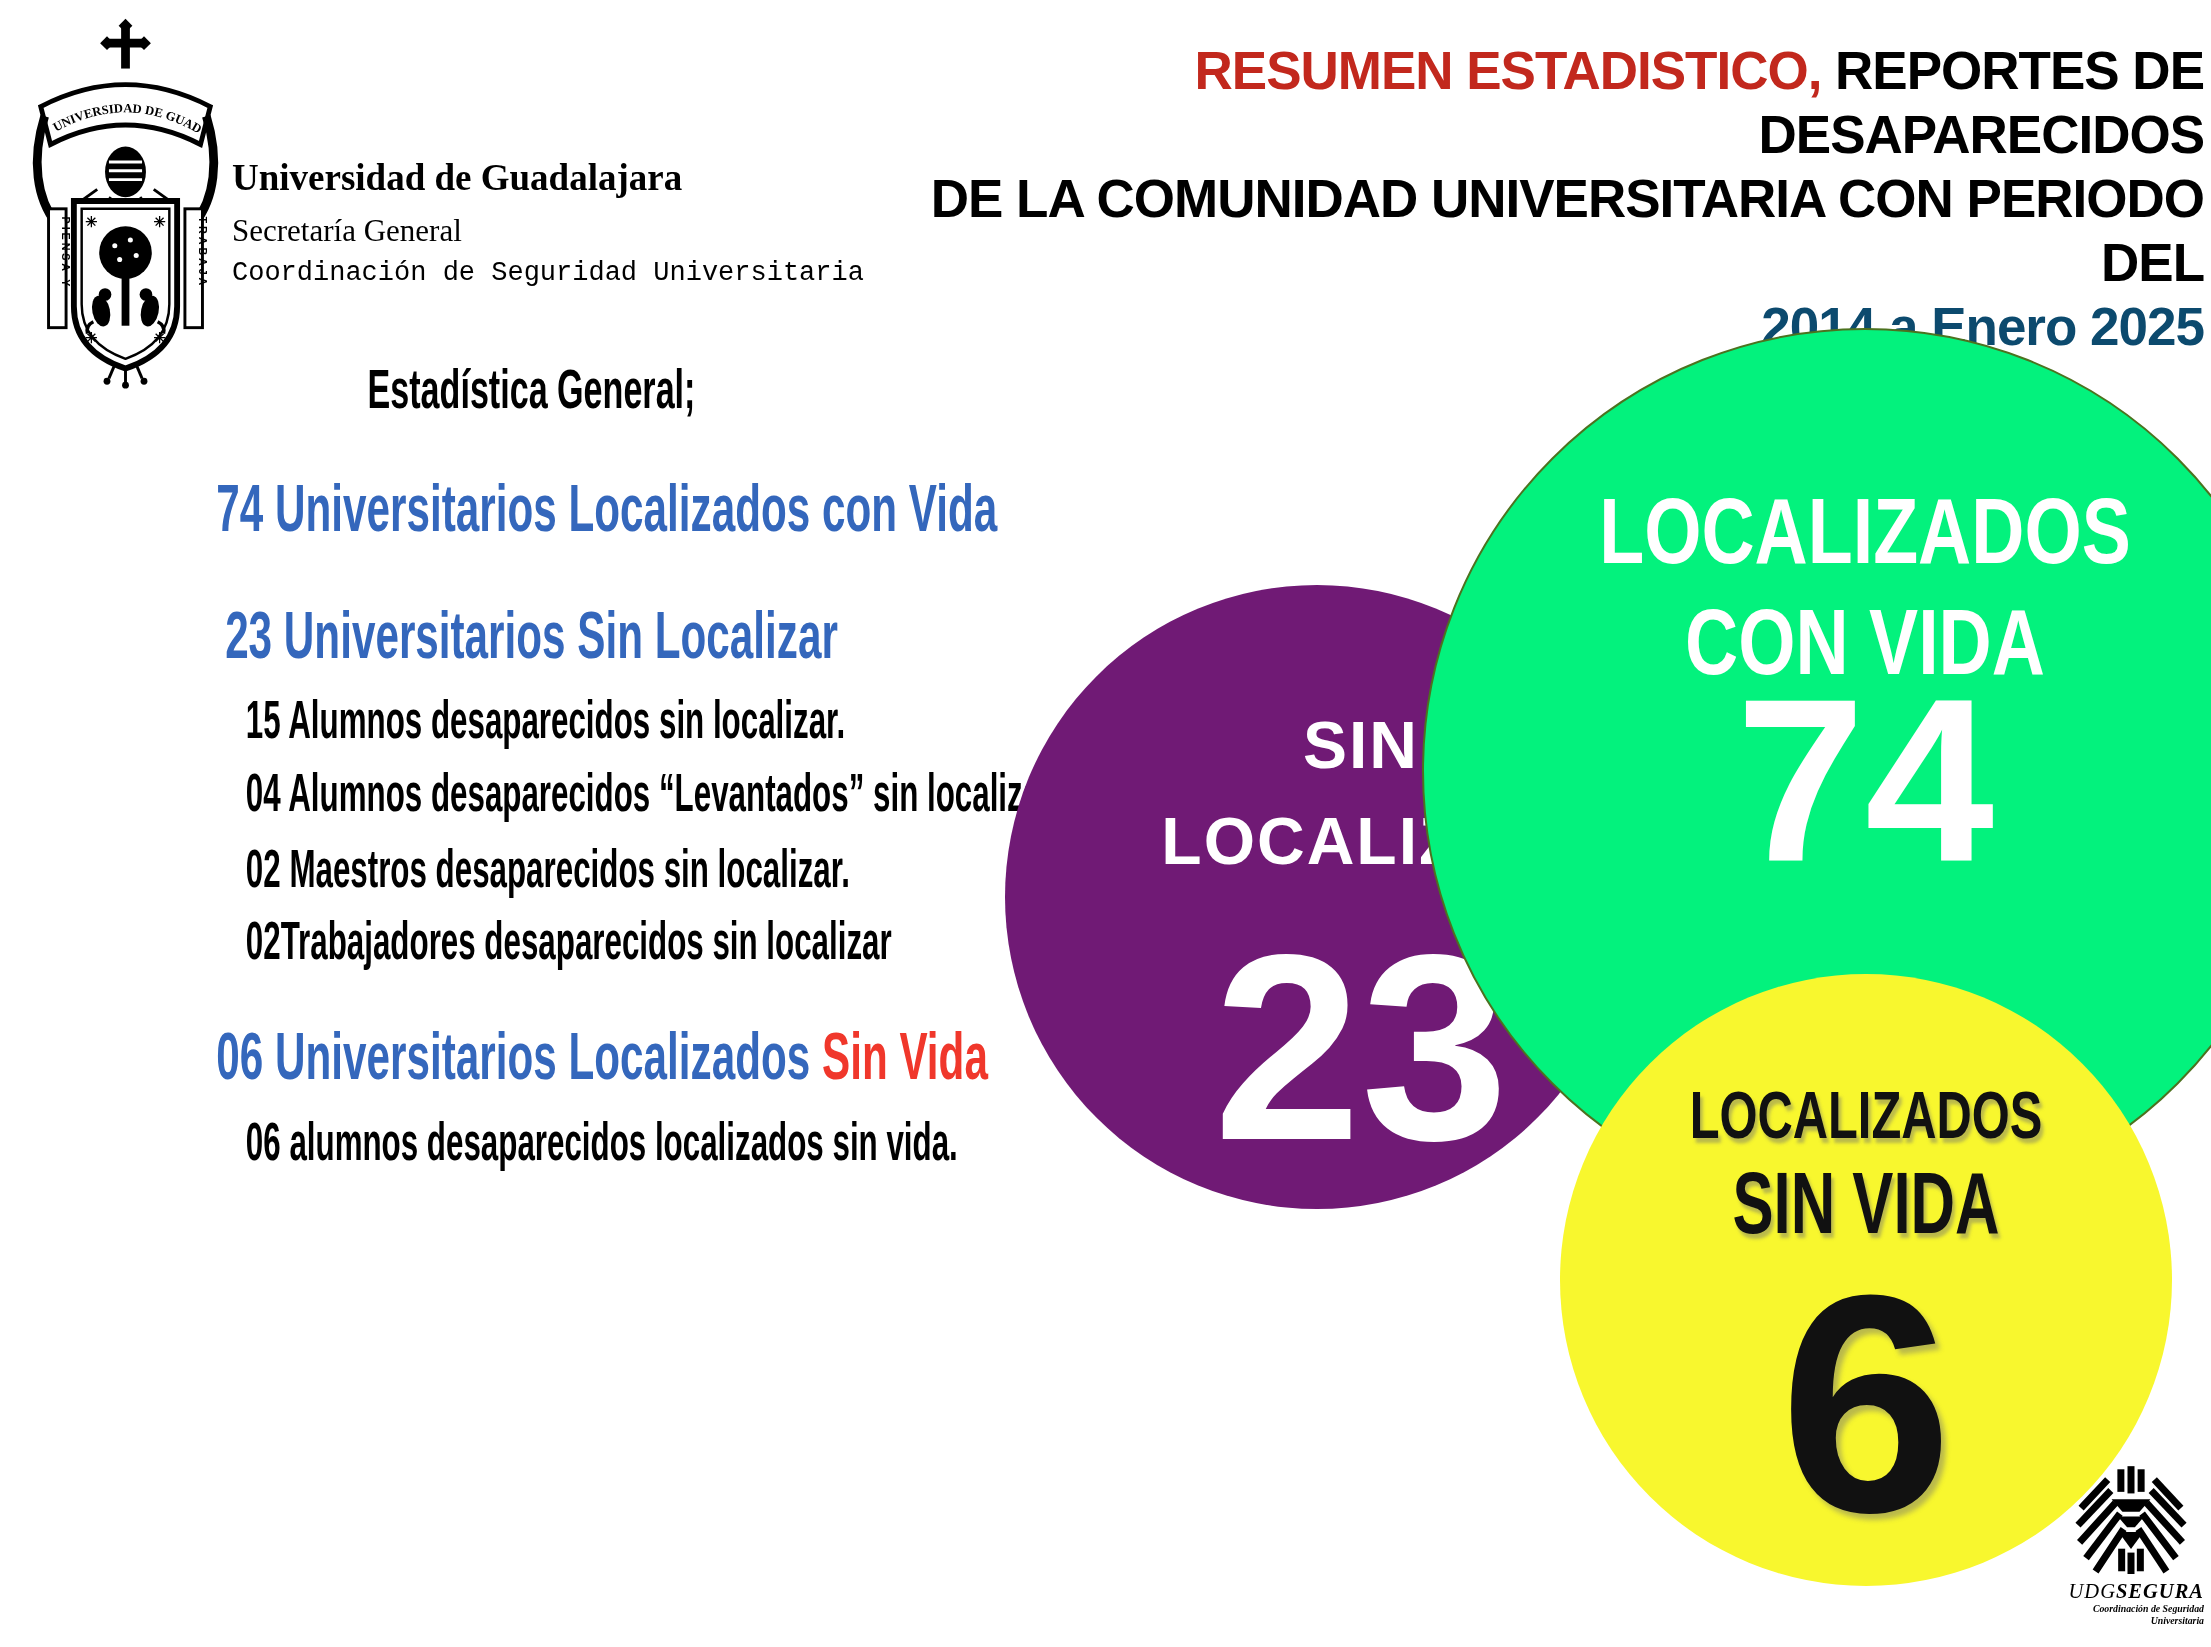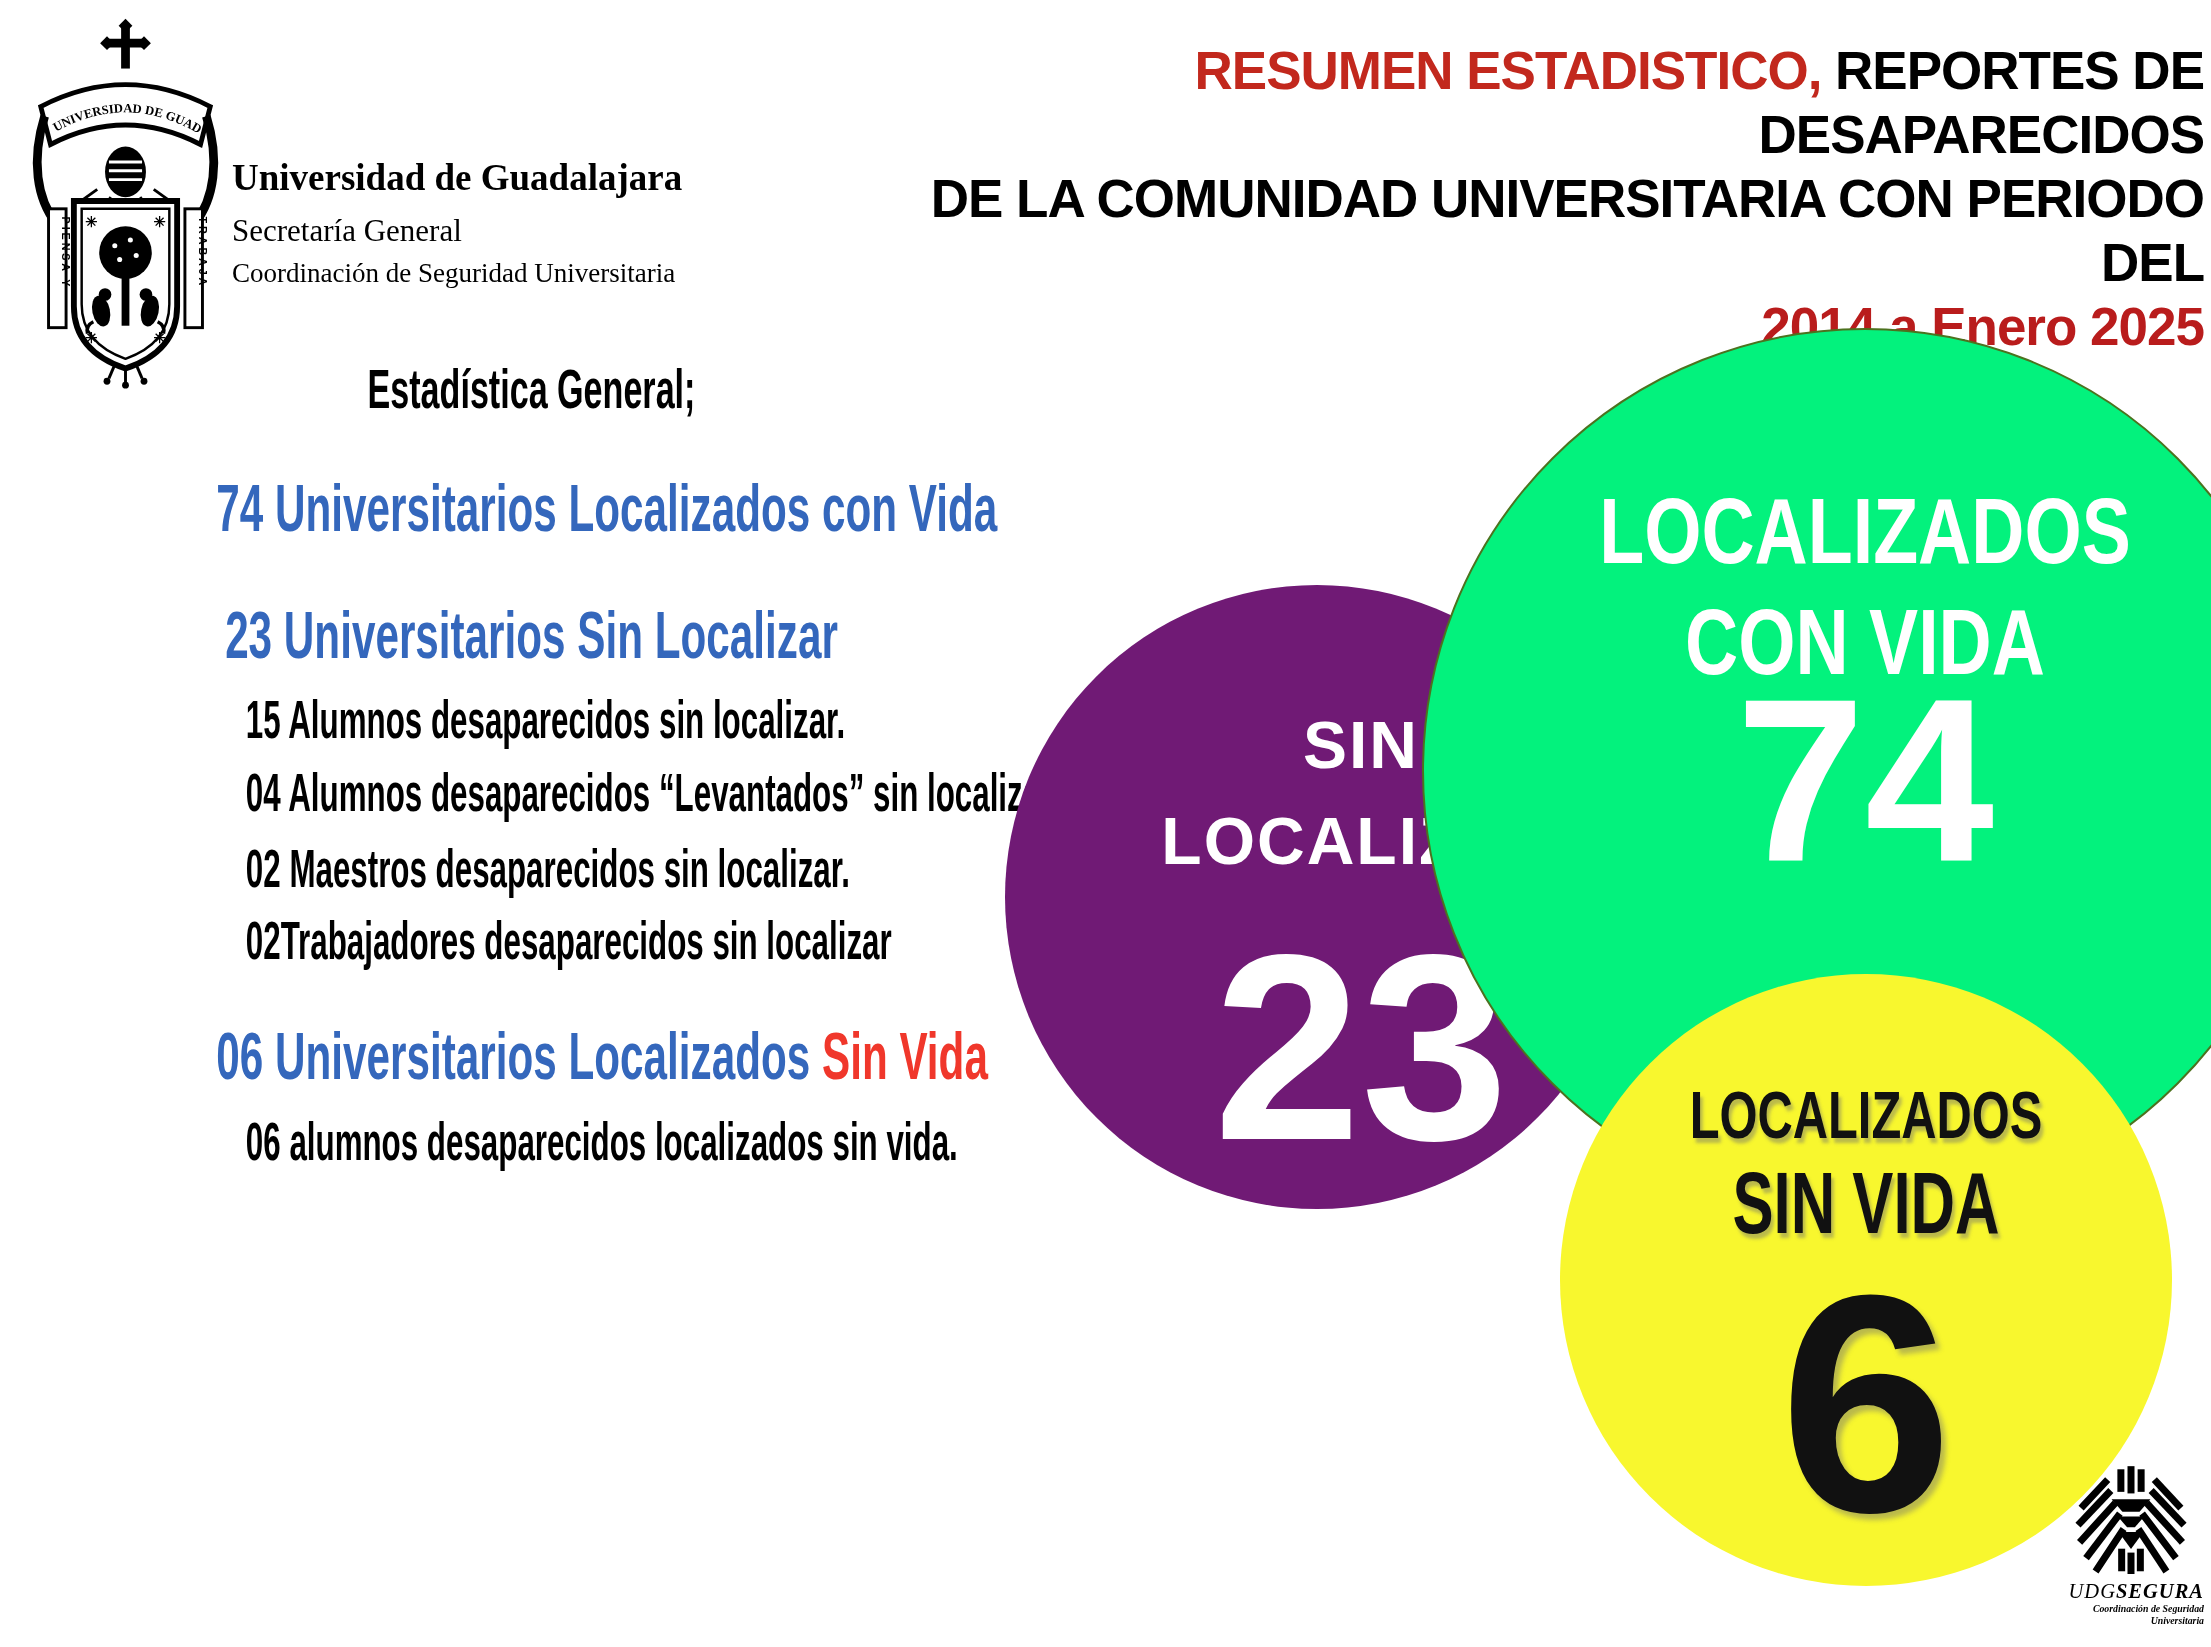--- a/index.html
+++ b/index.html
@@ -5,25 +5,25 @@
   html,body{margin:0;padding:0;}
   body{width:2212px;height:1647px;background:#ffffff;font-family:"Liberation Sans",sans-serif;position:relative;overflow:hidden;}
   .abs{position:absolute;}
 
   
   #crest{left:27px;top:13.7px;width:197px;height:376px;}
   #inst-block{left:232px;top:156px;width:878px;}
   .inst-name{font-family:"Liberation Serif",serif;font-weight:bold;font-size:37px;color:#000;line-height:43px;}
   .inst-l2{font-family:"Liberation Serif",serif;font-size:31px;color:#000;line-height:39px;margin-top:11.7px;}
   .inst-l3{font-family:"Liberation Sans",sans-serif;font-size:29px;color:#000;line-height:35px;margin-top:9.8px;}
-  .inst-l4{font-family:Liberation Serif, serif;font-size:27px;color:#000;line-height:33px;margin-top:7.8px;}
+  .inst-l4{font-family:Liberation Mono, monospace;font-size:27px;color:#000;line-height:33px;margin-top:7.8px;}
 
   #title-block{left:868px;top:39px;width:1336px;text-align:right;font-weight:bold;font-size:53px;line-height:64px;letter-spacing:-1px;color:#000;}
   .title-red{color:#c2281d;margin-left:12px;}
-  #title-period{color:#b91c1c;}
+  #title-period{color:#0c4a6e;}
 
   
   #left-col{left:39px;top:0;width:985px;height:1426px;}
   .lline{position:absolute;left:0;width:100%;text-align:center;white-space:nowrap;font-weight:bold;color:#000;}
   #stat-heading{top:357px;font-size:55px;transform:scaleX(0.62);}
   #stat-alive{top:470px;font-size:66px;color:#3467bc;transform:scaleX(0.64);}
   #stat-notloc{top:597px;font-size:66px;color:#3467bc;transform:scaleX(0.64);}
   .detail{font-size:54px;line-height:59px;transform:scaleX(0.58);}
   #d0{top:690px;} #d1{top:763px;} #d2{top:839px;} #d3{top:911px;}
   #stat-dead{top:1018px;font-size:66px;transform:scaleX(0.64);}

